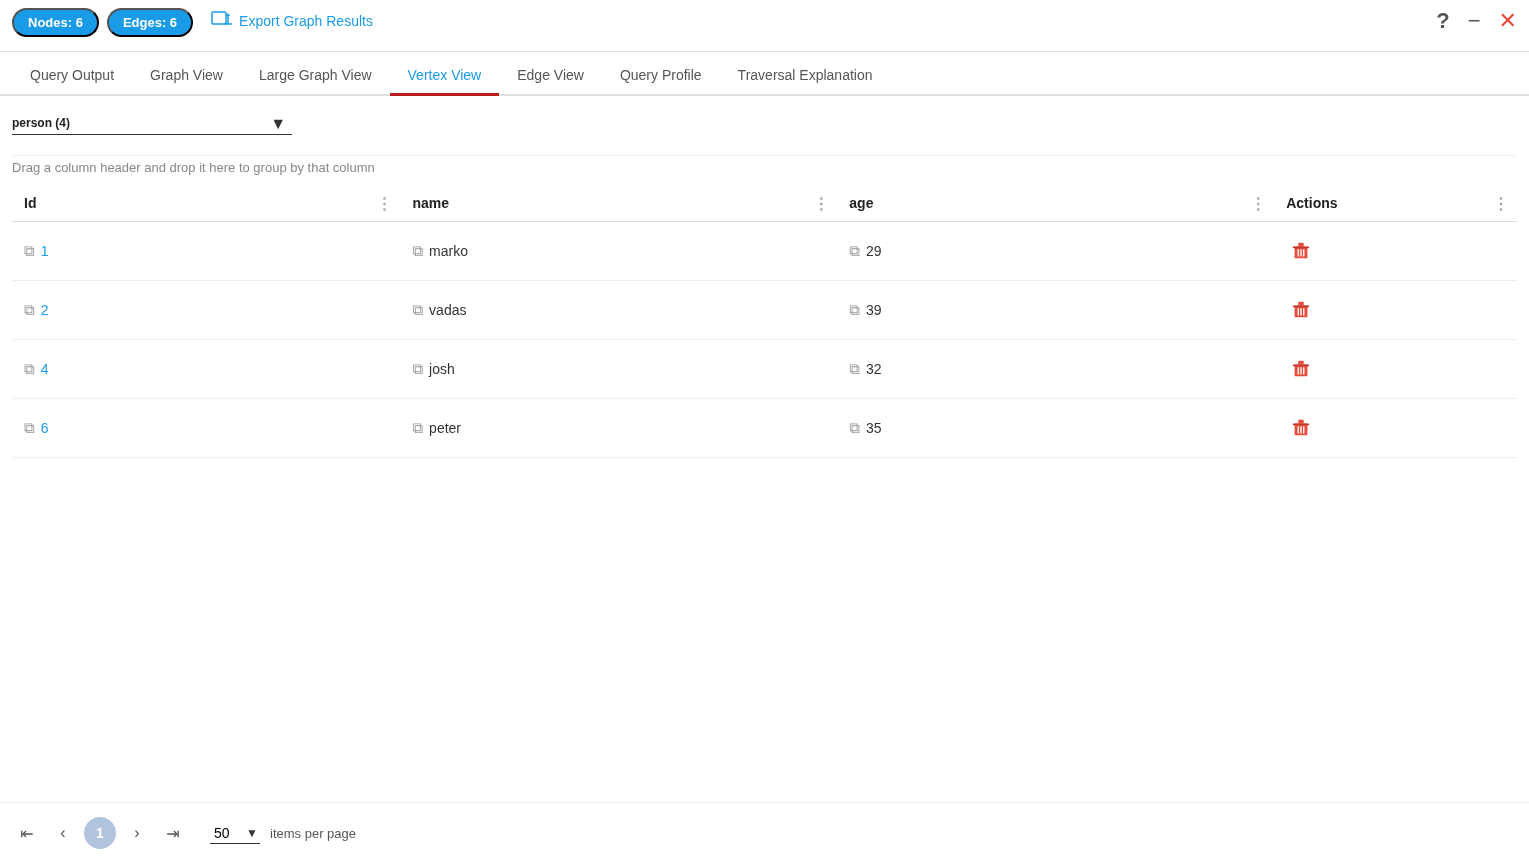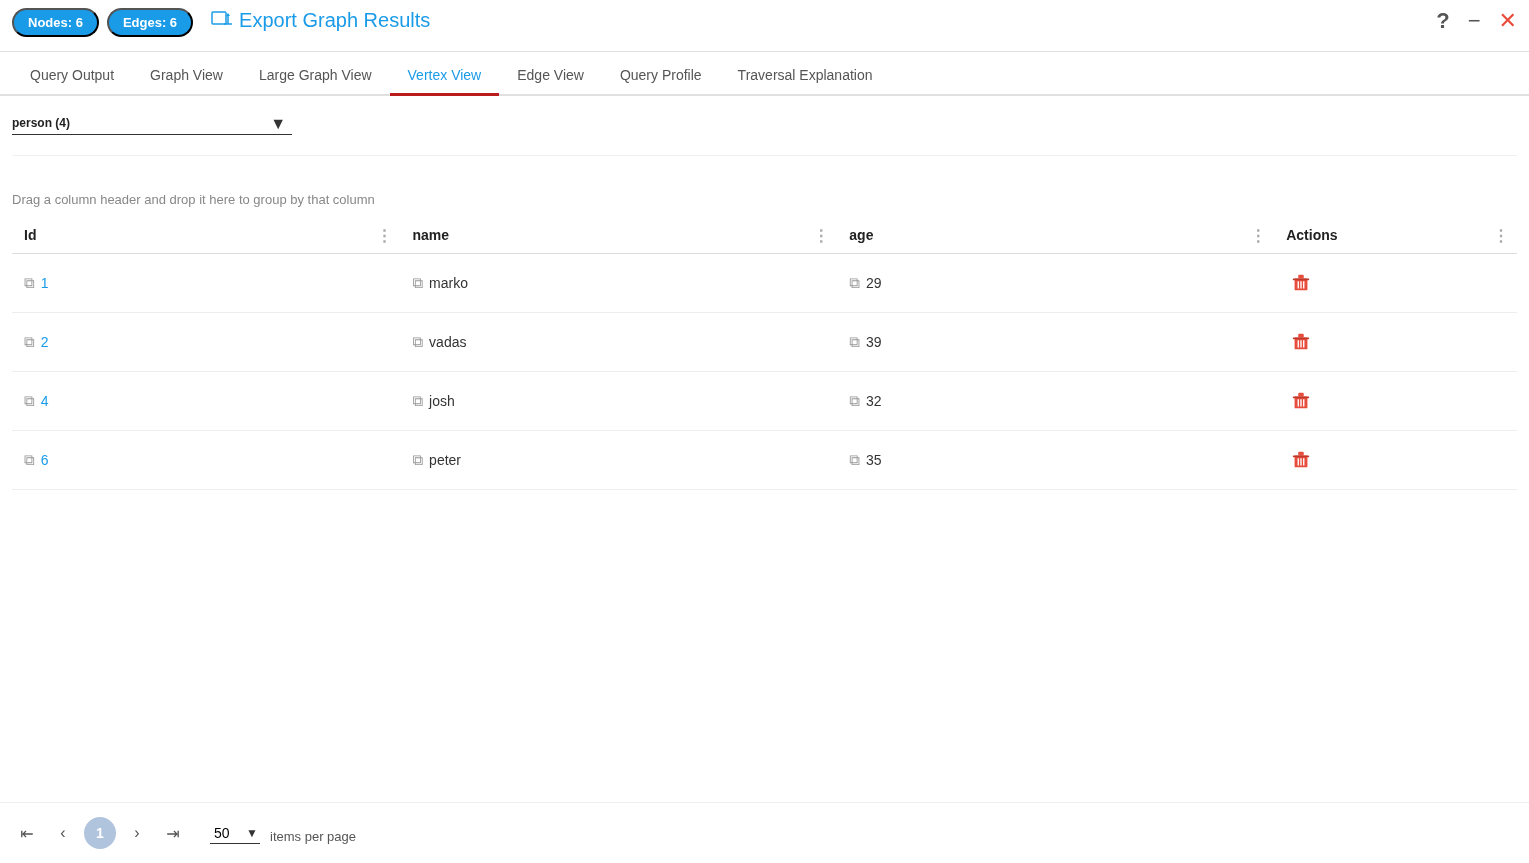--- a/index.html
+++ b/index.html
@@ -22,21 +22,21 @@
       font-weight: bold;
       margin-right: 8px;
       cursor: pointer;
     }
     .export-btn {
       display: flex;
       align-items: center;
       color: #1a9be8;
       cursor: pointer;
       margin-left: 10px;
-      font-size: 20px;
+      font-size: 14px;
       background: none;
       border: none;
     }
     .export-btn .export-icon {
       margin-right: 6px;
       font-size: 18px;
       color: #1a9be8;
     }
     .top-bar-right {
       margin-left: auto;
@@ -116,21 +116,21 @@
       font-size: 16px;
       color: #333;
     }
 
     
     .drag-hint {
       color: #888;
       font-size: 13px;
       margin: 20px 0 10px 0;
       border-top: 1px solid #f0f0f0;
-      padding-top: 36px;
+      padding-top: 4px;
     }
 
     
     .data-table {
       width: 100%;
       border-collapse: collapse;
       table-layout: fixed;
     }
     .data-table th {
       text-align: left;
@@ -243,21 +243,21 @@
       color: #fff;
       display: flex;
       align-items: center;
       justify-content: center;
       font-size: 14px;
       font-weight: bold;
       cursor: pointer;
     }
     .items-per-page {
       display: flex;
-      align-items: flex-end;
+      align-items: center;
       margin-left: 16px;
       gap: 4px;
     }
     .items-per-page select {
       border: none;
       border-bottom: 1px solid #333;
       font-size: 14px;
       padding: 2px 22px 2px 4px;
       appearance: none;
       background: transparent;

